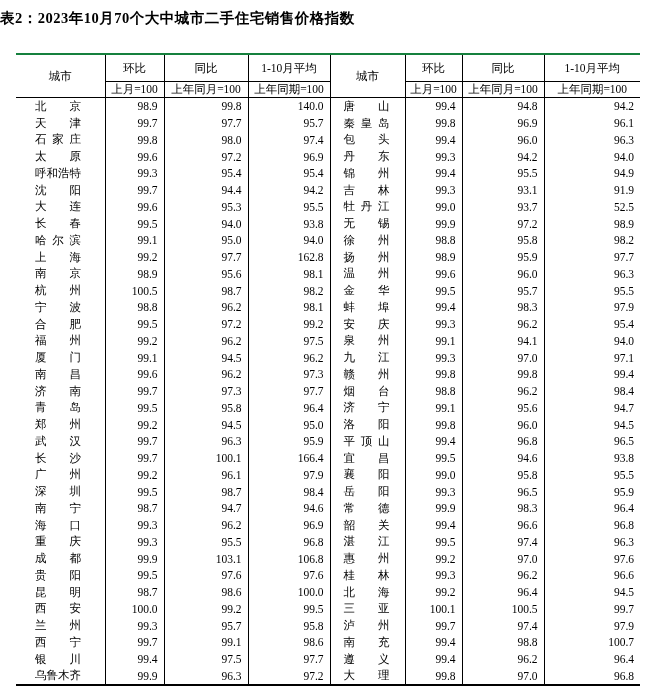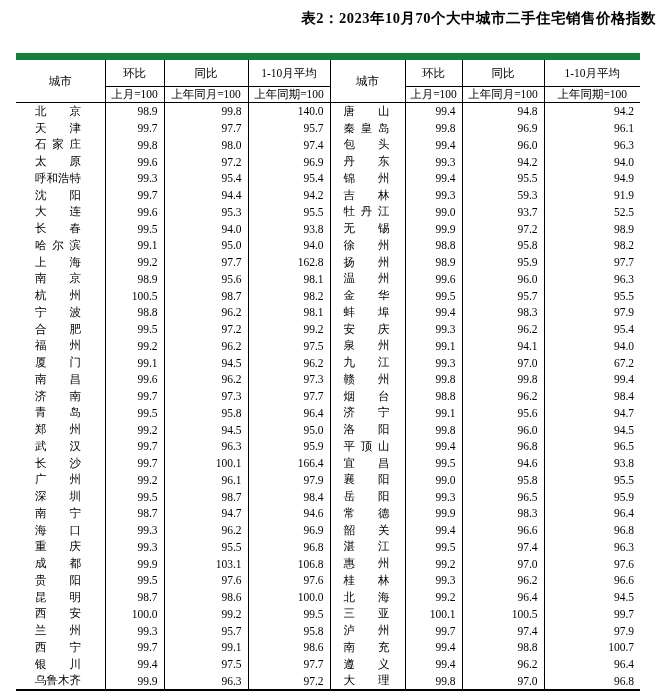--- a/index.html
+++ b/index.html
@@ -12,31 +12,31 @@
     font-family: "Liberation Serif", "DejaVu Serif", serif;
     color: #000000;
   }
   .page {
     width: 656px;
     height: 700px;
     position: relative;
   }
   .title {
     padding-top: 9px;
-    text-align: right;
+    text-align: left;
     font-size: 14.5px;
     font-weight: bold;
     letter-spacing: 0.5px;
   }
   table.idx {
     border-collapse: collapse;
     table-layout: fixed;
     margin: 25px auto 0 16px;
     width: 624px;
-    border-top: 7px solid #15803d;
+    border-top: 2px solid #15803d;
     border-bottom: 2px solid #000;
     font-size: 11.5px;
   }
   th, td {
     padding: 0;
     font-weight: normal;
     overflow: hidden;
     white-space: nowrap;
   }
   
@@ -186,21 +186,21 @@
               <span>阳</span>
             </span></td>
           <td class="num">99.7</td>
           <td class="num">94.4</td>
           <td class="num">94.2</td>
           <td class="city city-r"><span class="city-name">
               <span>吉</span>
               <span>林</span>
             </span></td>
           <td class="num">99.3</td>
-          <td class="num">59.3</td>
+          <td class="num">93.1</td>
           <td class="num">91.9</td>
         </tr>
         <tr>
           <td class="city"><span class="city-name">
               <span>大</span>
               <span>连</span>
             </span></td>
           <td class="num">99.6</td>
           <td class="num">95.3</td>
           <td class="num">95.5</td>
@@ -349,21 +349,21 @@
             </span></td>
           <td class="num">99.1</td>
           <td class="num">94.5</td>
           <td class="num">96.2</td>
           <td class="city city-r"><span class="city-name">
               <span>九</span>
               <span>江</span>
             </span></td>
           <td class="num">99.3</td>
           <td class="num">97.0</td>
-          <td class="num">67.2</td>
+          <td class="num">97.1</td>
         </tr>
         <tr>
           <td class="city"><span class="city-name">
               <span>南</span>
               <span>昌</span>
             </span></td>
           <td class="num">99.6</td>
           <td class="num">96.2</td>
           <td class="num">97.3</td>
           <td class="city city-r"><span class="city-name">

